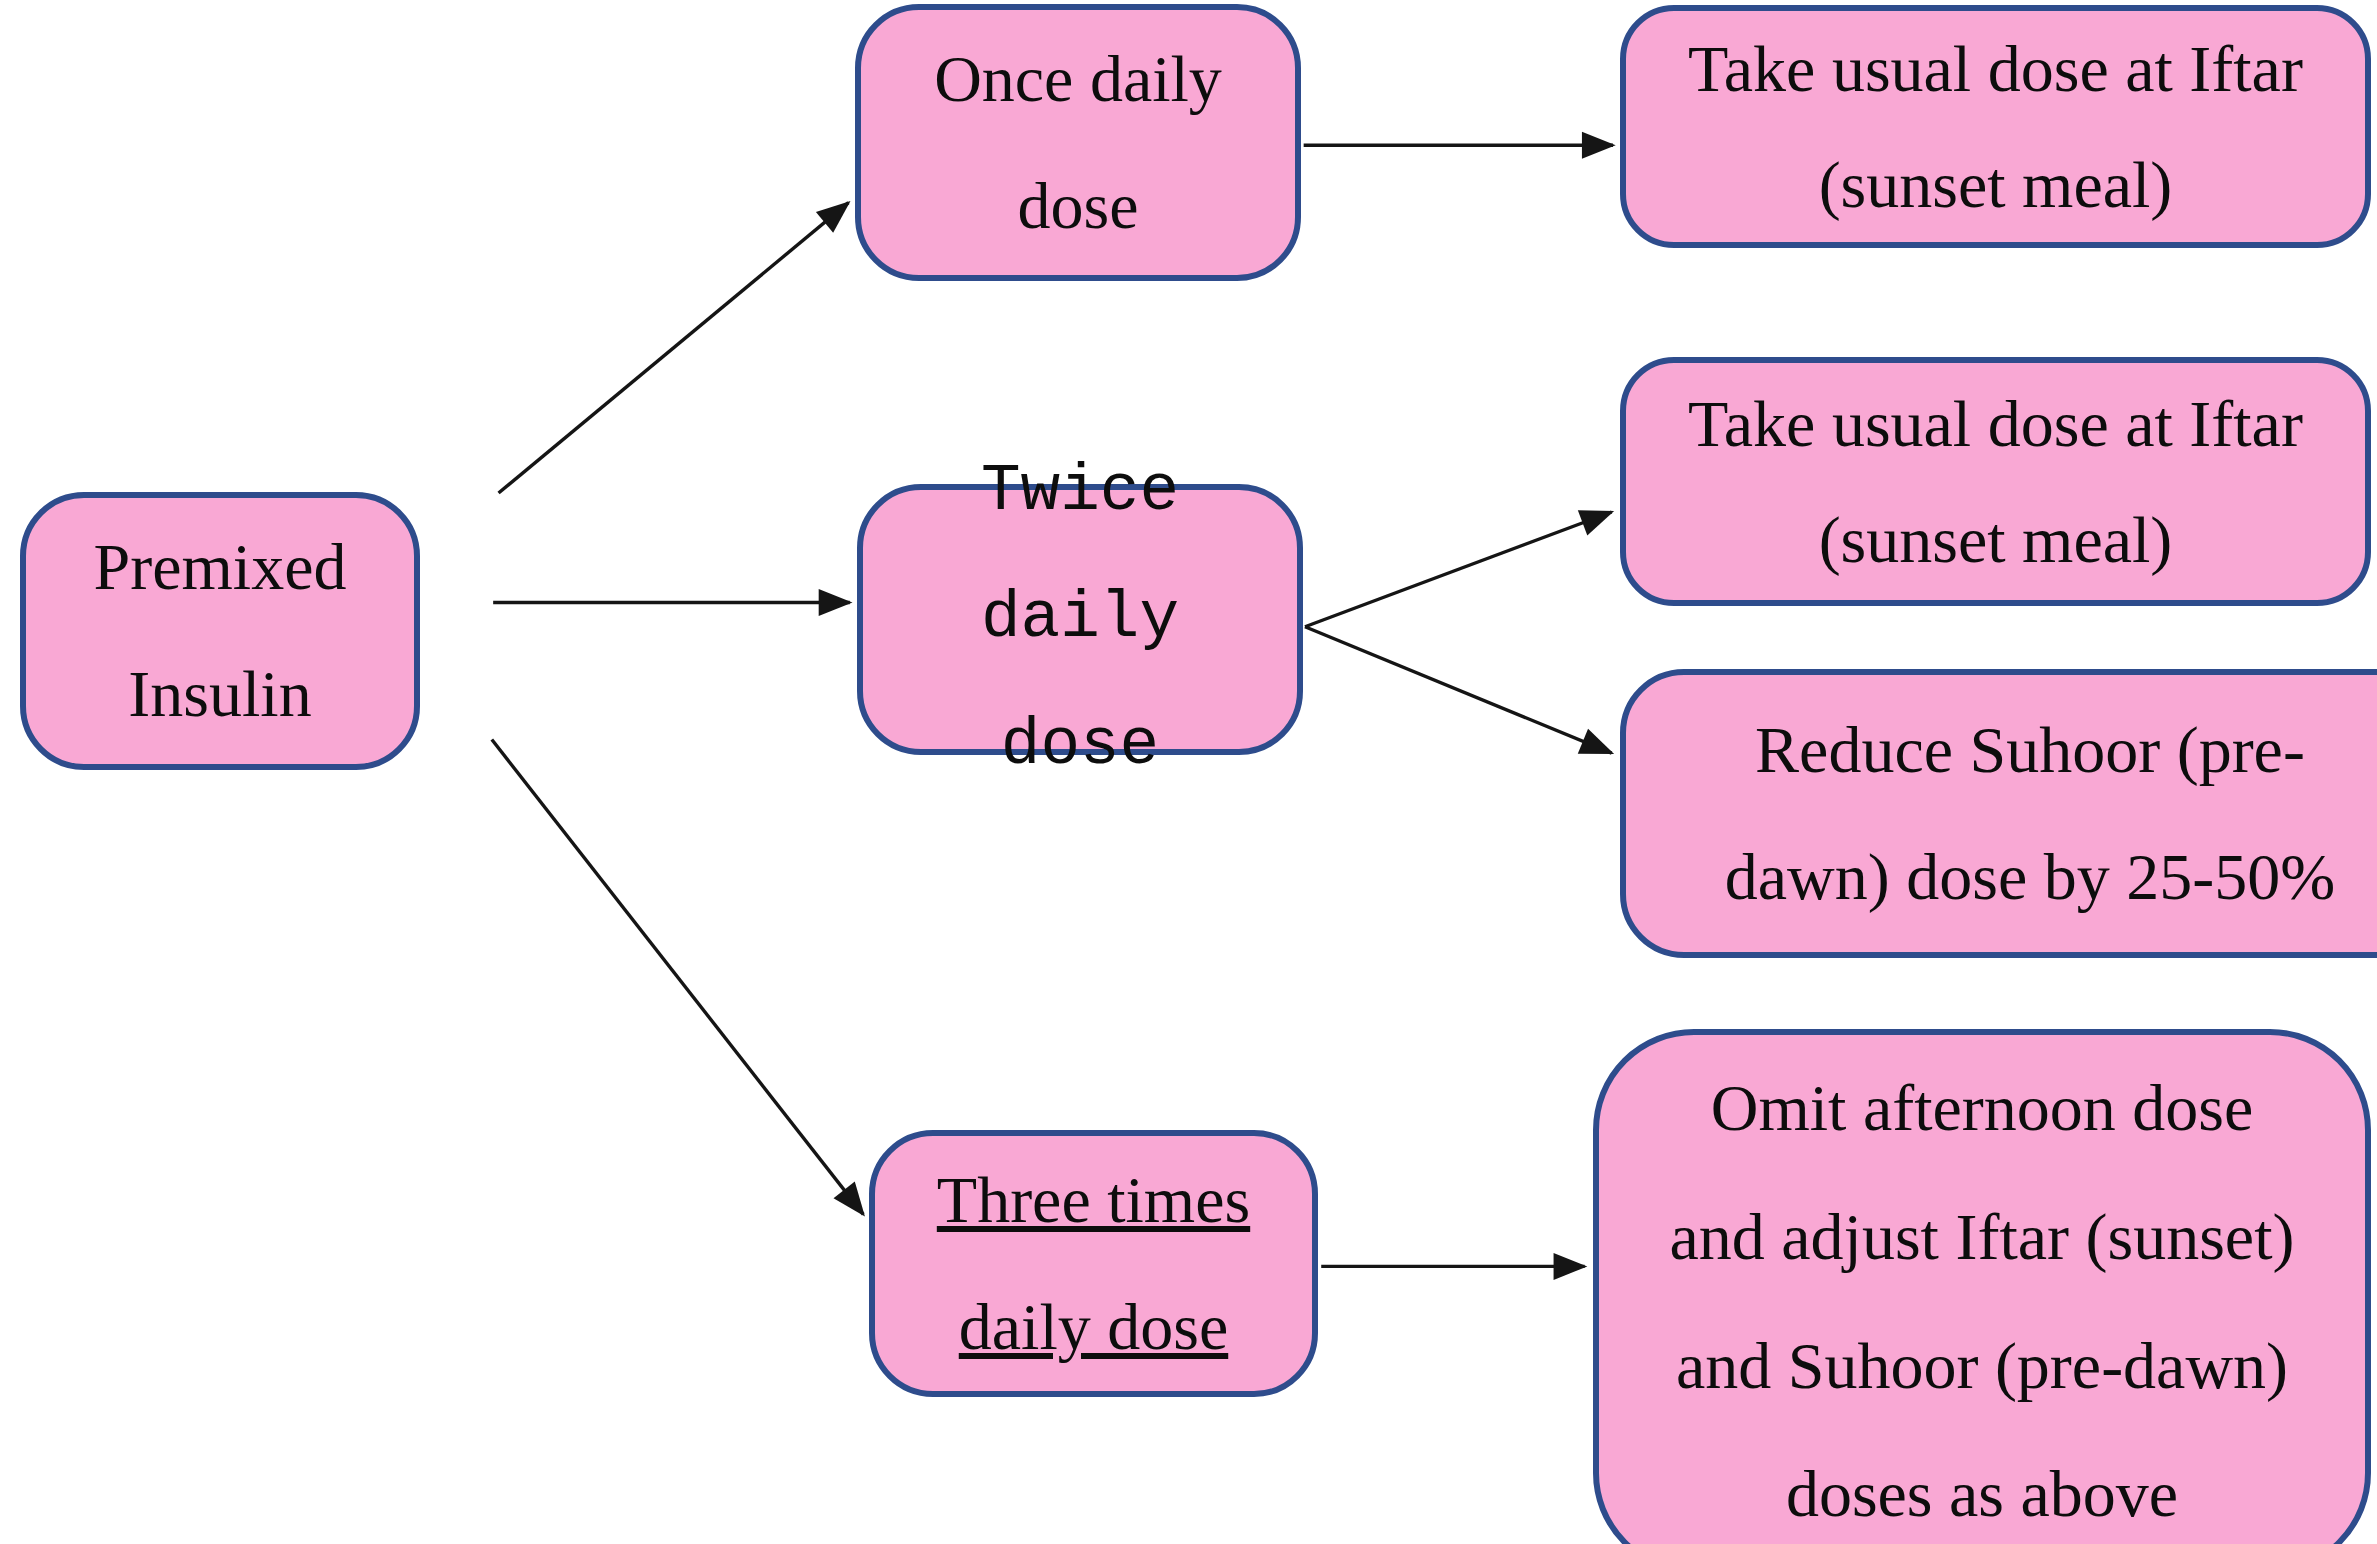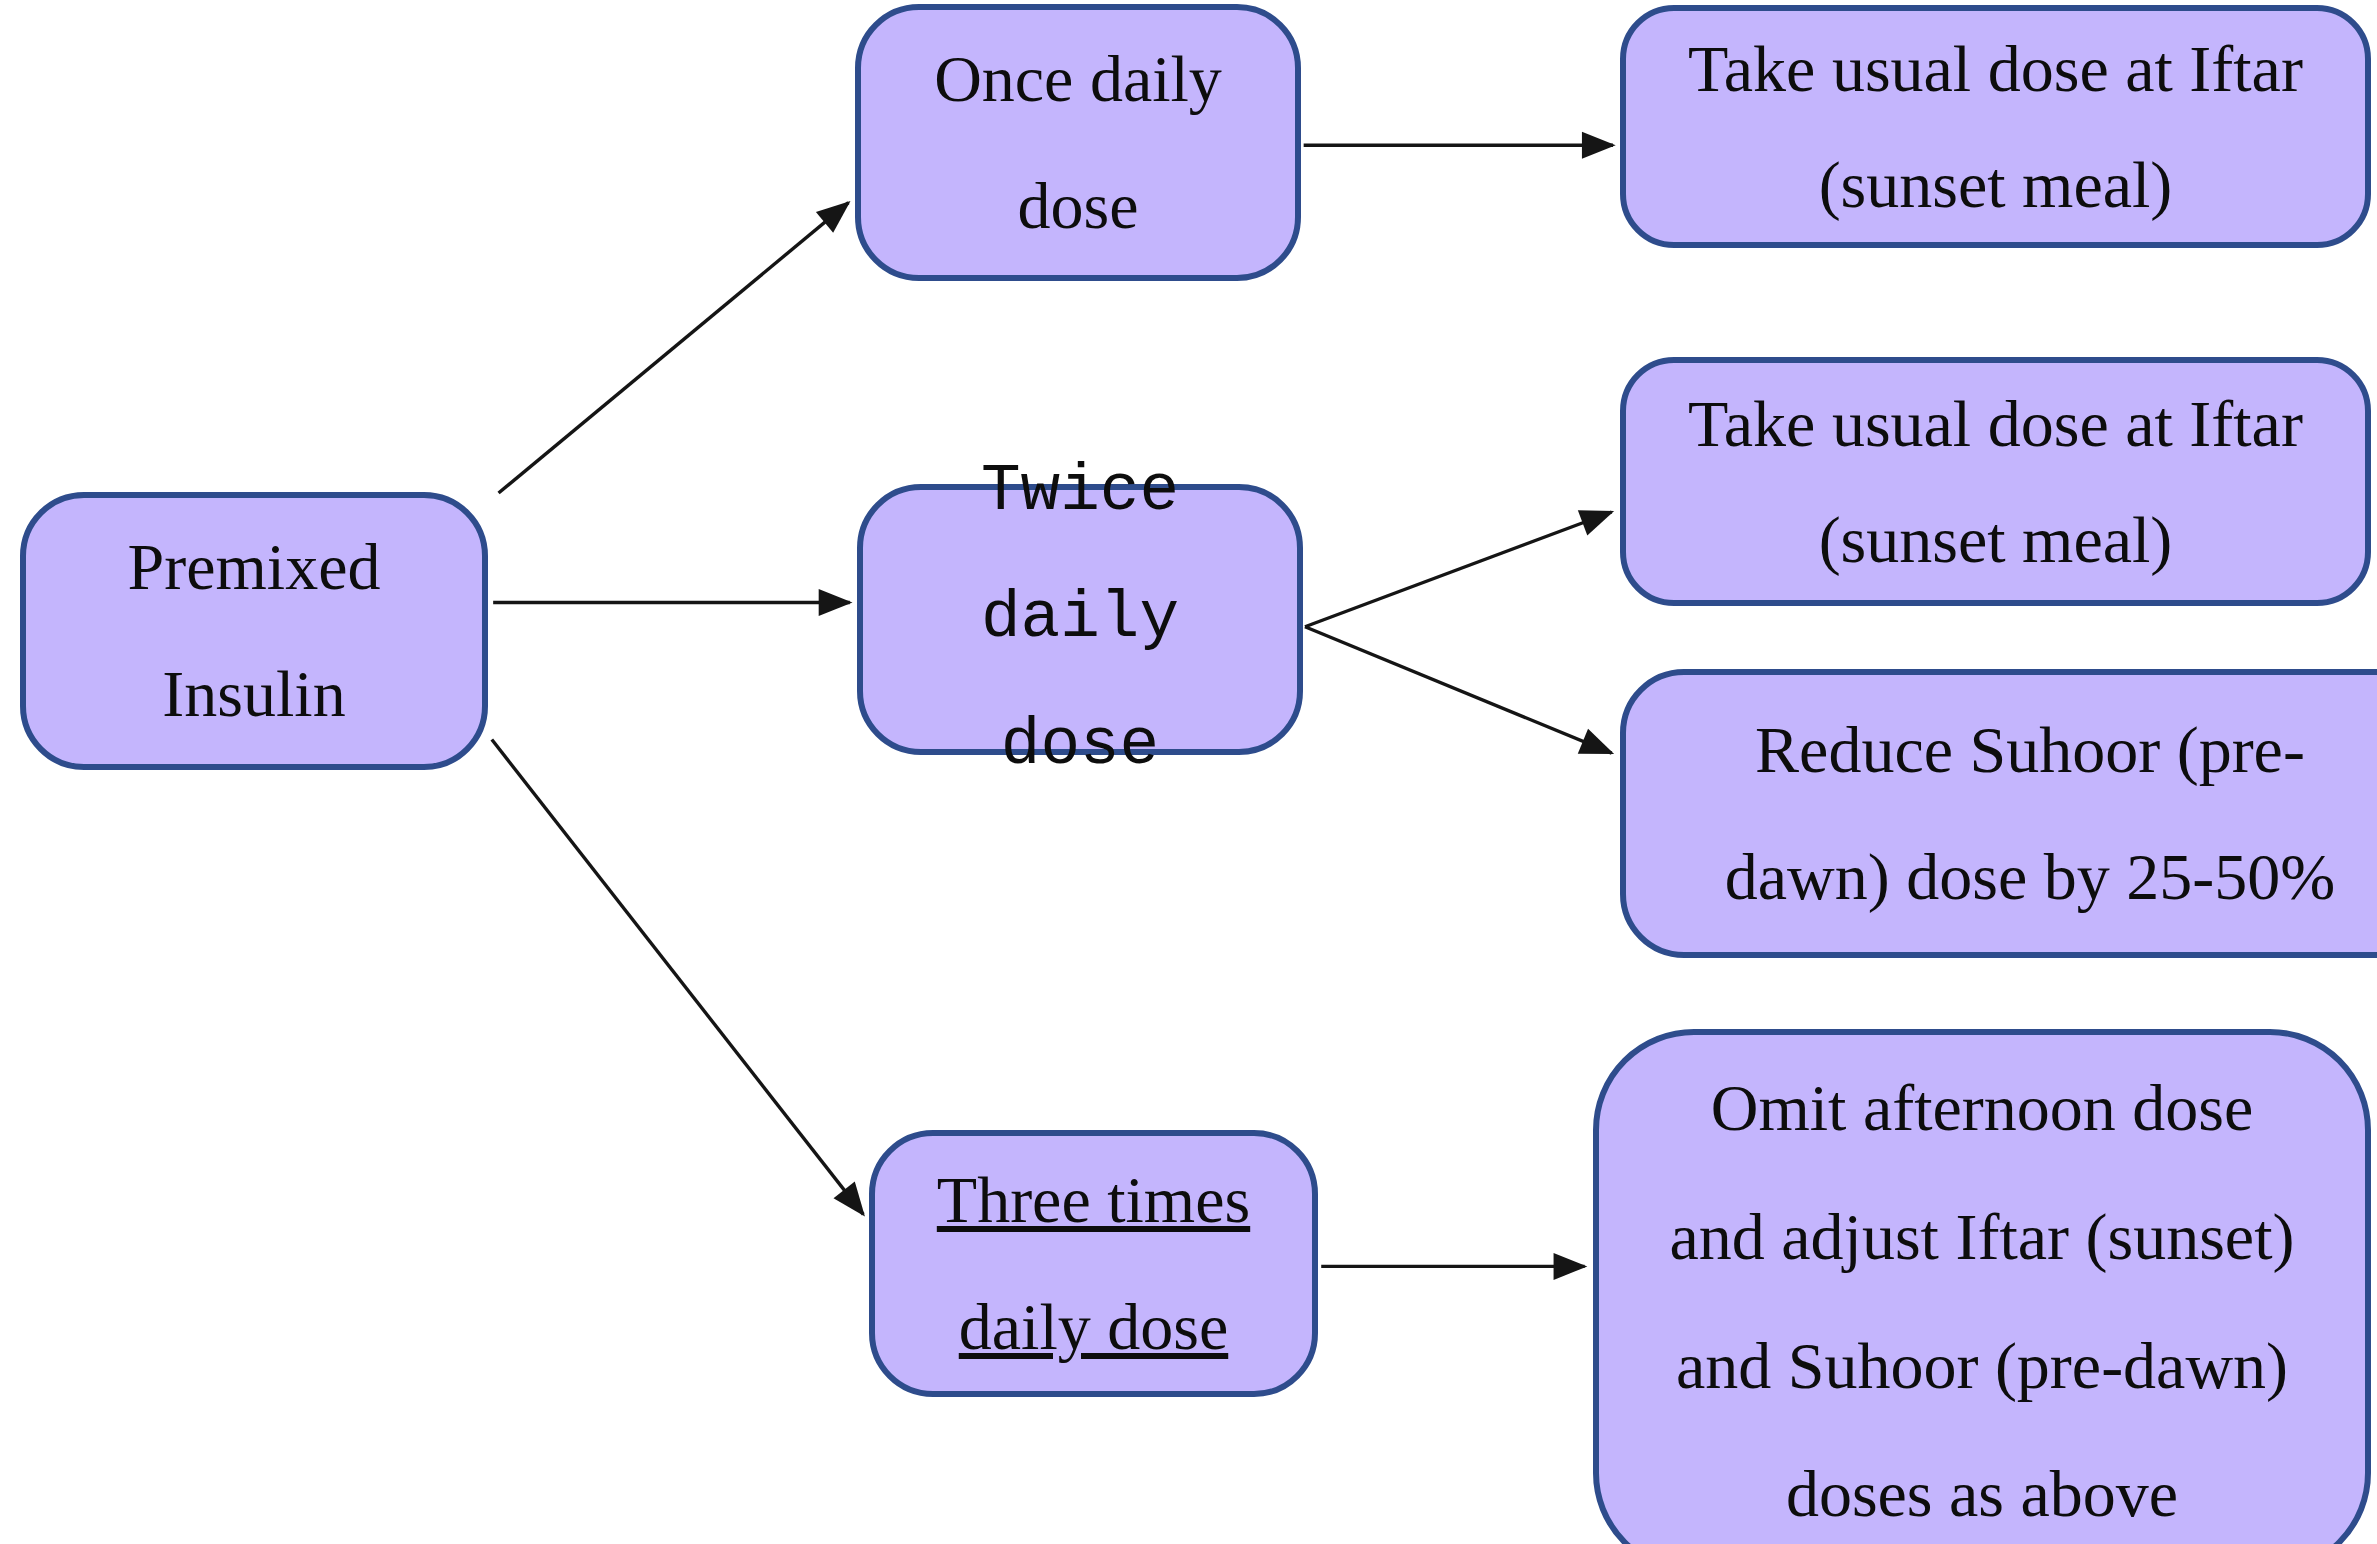--- a/index.html
+++ b/index.html
@@ -22,39 +22,39 @@
     width: 2377px;
     height: 1544px;
   }
   .arrows line {
     stroke: #151515;
     stroke-width: 5;
   }
   .node {
     position: absolute;
     box-sizing: border-box;
-    background: #c4b5fd;
+    background: #f9a8d4;
     border: 6px solid #2e4c8c;
     border-radius: 64px;
     display: flex;
     align-items: center;
     justify-content: center;
     text-align: center;
     color: #0d0d0d;
     font-size: 66px;
     line-height: 1.92;
   }
   .node-label {
     white-space: pre-line;
     padding: 0 13.5px;
   }
   .tight { line-height: 1.75; }
 
   
-  .n-premixed { left: 20px;   top: 492px;  width: 468px;  height: 278px; }
+  .n-premixed { left: 20px;   top: 492px;  width: 400px;  height: 278px; }
   .n-once     { left: 855px; top: 4px;    width: 446px;  height: 277px; }
   .n-twice    { left: 857px; top: 484px;  width: 446px;  height: 271px; font-family: Liberation Mono, monospace; }
   .n-three    { left: 869px; top: 1130px; width: 449px;  height: 267px; text-decoration: underline; }
   .n-take1    { left: 1620px; top: 5.4px;    width: 751px; height: 243px; border-radius: 54px; }
   .n-take2    { left: 1620px; top: 357px;  width: 751px; height: 249px; border-radius: 54px; }
   .n-reduce   { left: 1620px; top: 669px;  width: 820px; height: 289px; }
   .n-omit     { left: 1593px; top: 1029px; width: 778px; height: 545px; border-radius: 101px; line-height: 1.95; }
 </style>
 </head>
 <body>

